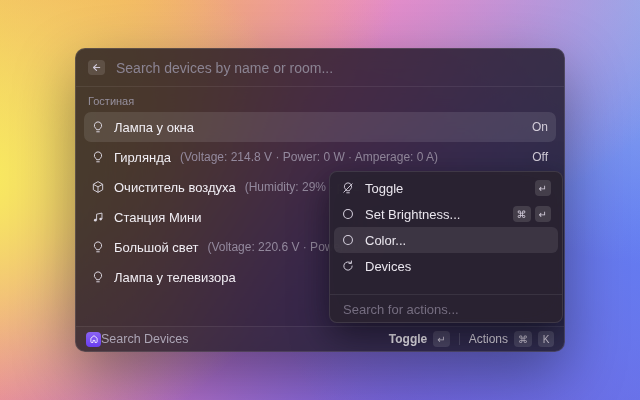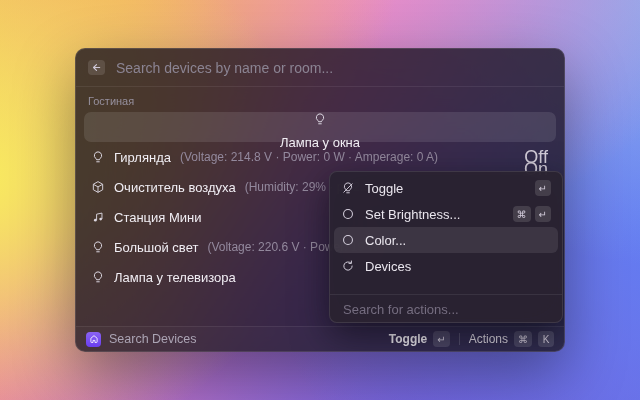--- a/index.html
+++ b/index.html
@@ -34,31 +34,31 @@
   .back-btn { width:17px; height:15px; border:none; border-radius:4px;
     background:rgba(255,255,255,0.12); color:#cfc8d7; display:grid; place-items:center; cursor:pointer; flex:0 0 auto; }
   .search-input { flex:1; background:transparent; border:none; outline:none;
     font-family:inherit; font-size:14px; color:#ece8f0; }
   .search-input::placeholder { color:#8b8493; }
 
   
   .list { position:absolute; top:39px; left:0; right:0; bottom:25px; padding:0 8px; overflow:hidden; }
   .section-header { margin:7px 4px 5px; font-size:11px; font-weight:500; color:#96909e; }
   .row { height:30px; display:flex; align-items:center; gap:9px; padding:0 7px; border-radius:7px; cursor:pointer; }
-  .row.selected { background:rgba(255,255,255,0.10);flex-direction:column; }
+  .row.selected { background:rgba(255,255,255,0.10); }
   .row .dev-icon { width:14px; height:14px; color:#ddd8e2; display:grid; place-items:center; flex:0 0 auto; }
   .row .title { font-size:13px; font-weight:500; color:#f1eef4; white-space:nowrap; }
   .row .meta { font-size:12px; color:#93899d; white-space:nowrap; overflow:hidden; }
-  .row .accessory { margin-left:auto; font-size:18px; color:#d3cdd9; padding-right:1px; }
+  .row .accessory { margin-left:auto; font-size:12px; color:#d3cdd9; padding-right:1px; }
 
   
   .bottom-bar { position:absolute; left:0; right:0; bottom:0; height:25px;
     border-top:1px solid rgba(255,255,255,0.07);
     background:rgba(255,255,255,0.02);
-    display:flex; align-items:center; gap:8px; padding:0 10px; }
+    display:flex; align-items:center; padding:0 10px; }
   .app-badge { width:15px; height:15px; border-radius:4px;
     background:linear-gradient(180deg,#8a63f2,#6a3df0); display:grid; place-items:center; flex:0 0 auto; }
   .app-name { font-size:12.5px; color:#aba4b4; }
   .bar-right { margin-left:auto; display:flex; align-items:center; gap:6px; }
   .bar-primary { font-size:12px; font-weight:700; color:#eae6ee; }
   .kbd { min-width:16px; height:16px; padding:0 4px; border-radius:4px;
     background:rgba(255,255,255,0.13); color:#d2cbda; font-size:10px;
     display:inline-flex; align-items:center; justify-content:center; }
   .bar-divider { width:1px; height:12px; background:rgba(255,255,255,0.16); margin:0 3px; }
   .bar-actions-label { font-size:12px; color:#d8d3de; }

